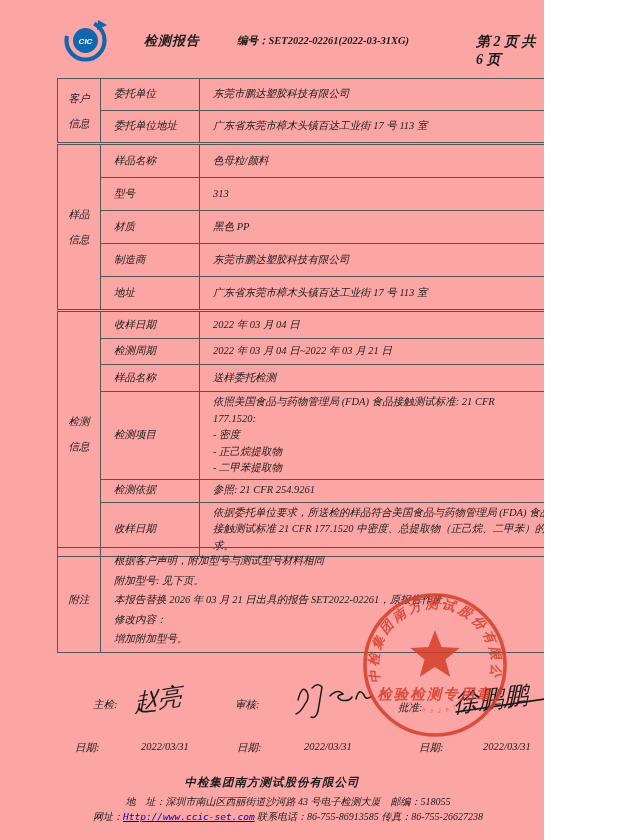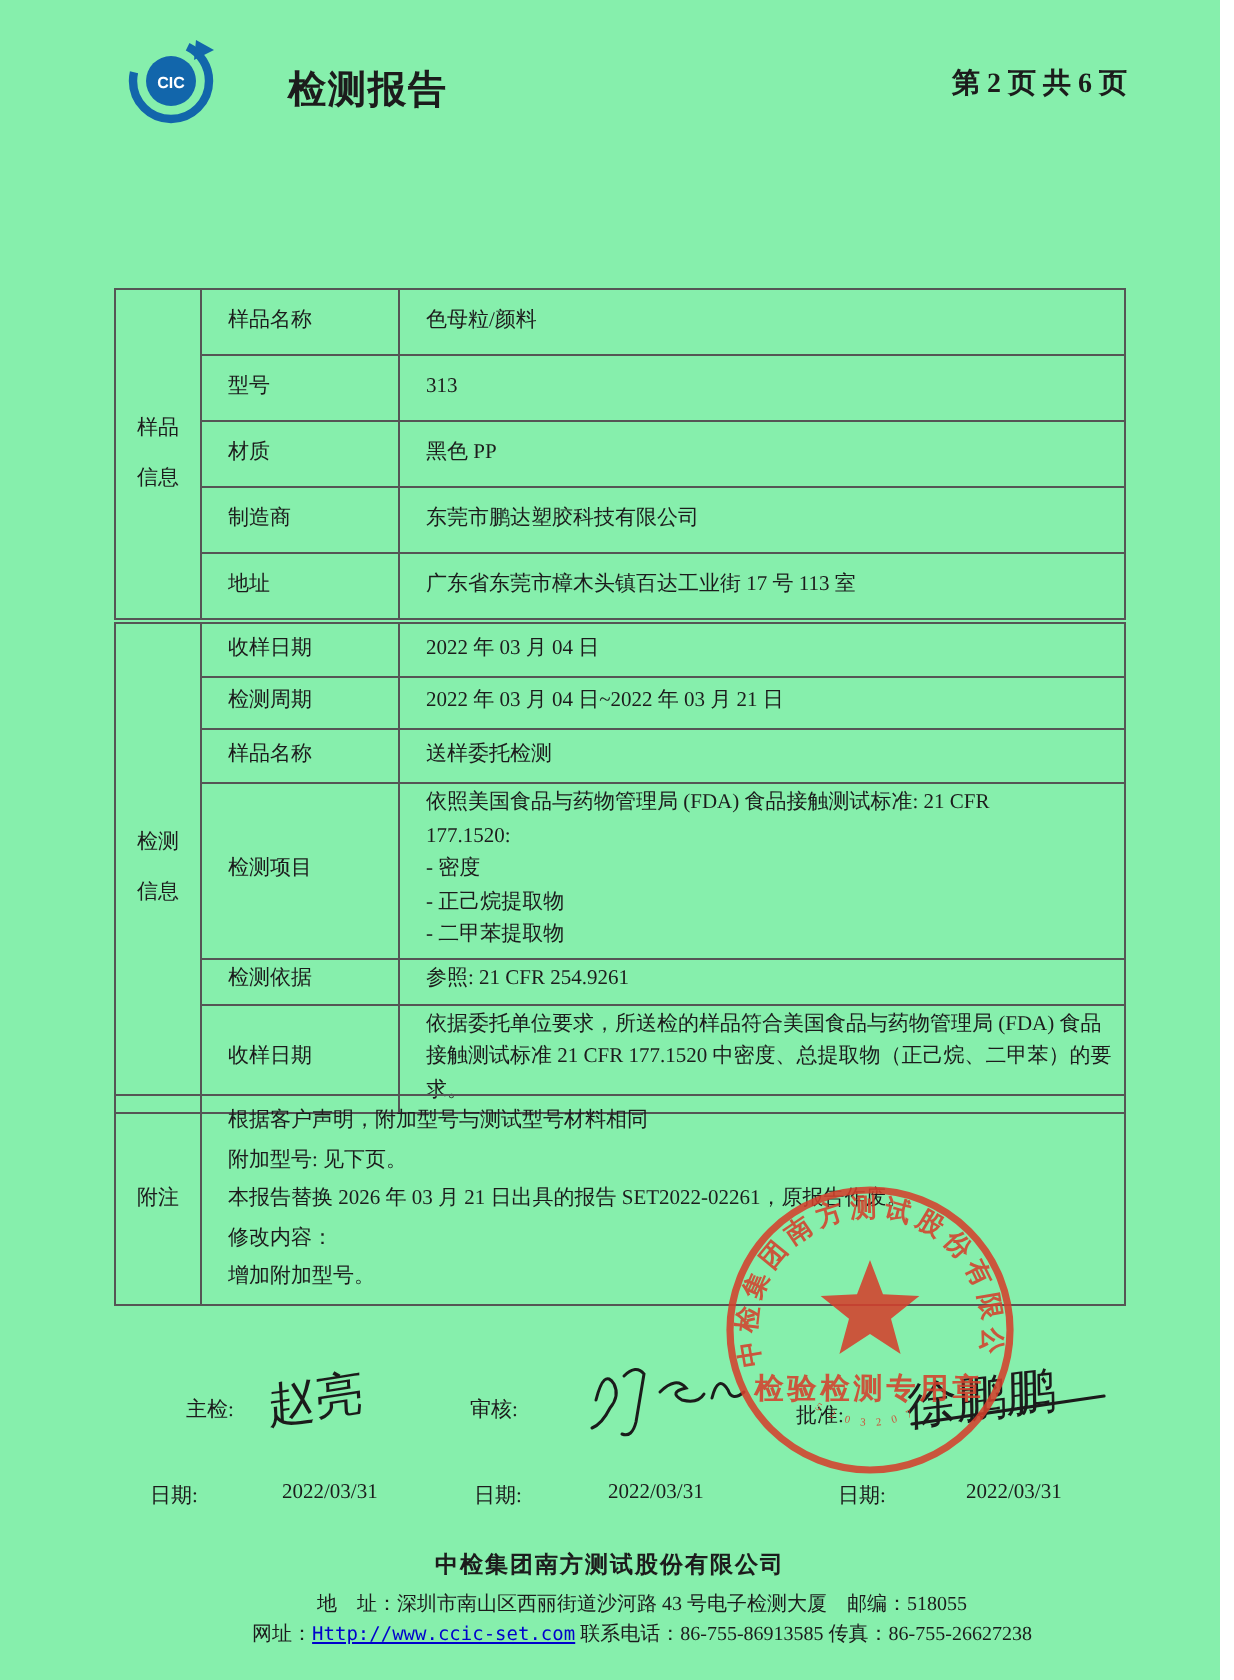--- a/index.html
+++ b/index.html
@@ -1,20 +1,20 @@
 <!DOCTYPE html>
 <html><head>
 <meta charset="utf-8">
 <style>
   html,body{margin:0;padding:0;background:#ffffff;}
-  .page{position:relative;width:610px;height:840px;background:#86efac;overflow:hidden;
-        font-family:"Liberation Serif","DejaVu Serif",serif;color:#1c1c1c;}
+  .page{position:relative;width:544px;height:840px;background:#fca5a5;overflow:hidden;
+        font-family:"Liberation Serif","DejaVu Serif",serif;color:#1c1c1c;font-style:italic;}
   .abs{position:absolute;}
   
-  .title{font-size:19px;font-weight:bold;letter-spacing:1px;}
+  .title{font-size:13px;font-weight:bold;letter-spacing:1px;}
   .repno{font-size:10.5px;font-weight:bold;}
   .pageinfo{font-size:14px;font-weight:bold;}
   
   table.sec{position:absolute;left:57px;width:506px;border-collapse:collapse;table-layout:fixed;
             font-size:10.5px;color:#1c1c1c;}
   .sec td{border:1px solid #555;vertical-align:middle;padding:2px 6px 2px 13px;line-height:16.5px;
           overflow:hidden;}
   .sec td.g{text-align:center;padding:0;white-space:pre-line;line-height:25px;}
   .sec td.pre{white-space:pre-line;}
   .sec td.note{white-space:pre-line;line-height:19.5px;padding-top:3px;padding-bottom:3px;}
@@ -34,22 +34,44 @@
 
 <div class="page">
 
   <svg class="abs" style="left:62px;top:17px;" width="47" height="47" viewBox="0 0 47 47">
     <circle cx="23.5" cy="23.5" r="19" fill="none" stroke="#1266ab" stroke-width="4.2" stroke-dasharray="86 34" stroke-dashoffset="22" stroke-linecap="butt"></circle>
     <polygon points="36,3 45,8 35,13" fill="#1266ab"></polygon>
     <circle cx="23.5" cy="23.5" r="12.5" fill="#1266ab"></circle>
     <text x="23.5" y="27" text-anchor="middle" font-size="8" font-weight="bold" fill="#ffffff" font-family="Liberation Sans, sans-serif">CIC</text>
   </svg>
   <div class="abs title" style="left:144px;top:32px;">检测报告</div>
+  <div class="abs repno" style="left:237px;top:34px;">
+    <span>编号：</span><span>SET2022-02261(2022-03-31XG)</span>
+  </div>
   <div class="abs pageinfo" style="left:476px;top:33px;">第 2 页 共 6 页</div>
 
+  <table class="sec" style="top:78px;">
+    <colgroup>
+        <col style="width:43px">
+        <col style="width:99px">
+        <col>
+      </colgroup>
+    <tbody>
+        <tr style="height:32px">
+      <td class="g" rowspan="2">客户
+信息</td>
+      <td class="l">委托单位</td>
+      <td class="v">东莞市鹏达塑胶科技有限公司</td>
+    </tr>
+    <tr style="height:32px">
+      <td class="l">委托单位地址</td>
+      <td class="v">广东省东莞市樟木头镇百达工业街 17 号 113 室</td>
+    </tr>
+  </tbody>
+    </table>
 
   <table class="sec" style="top:144px;">
     <colgroup>
         <col style="width:43px">
         <col style="width:99px">
         <col>
       </colgroup>
     <tbody>
         <tr style="height:33px">
       <td class="g" rowspan="5">样品

